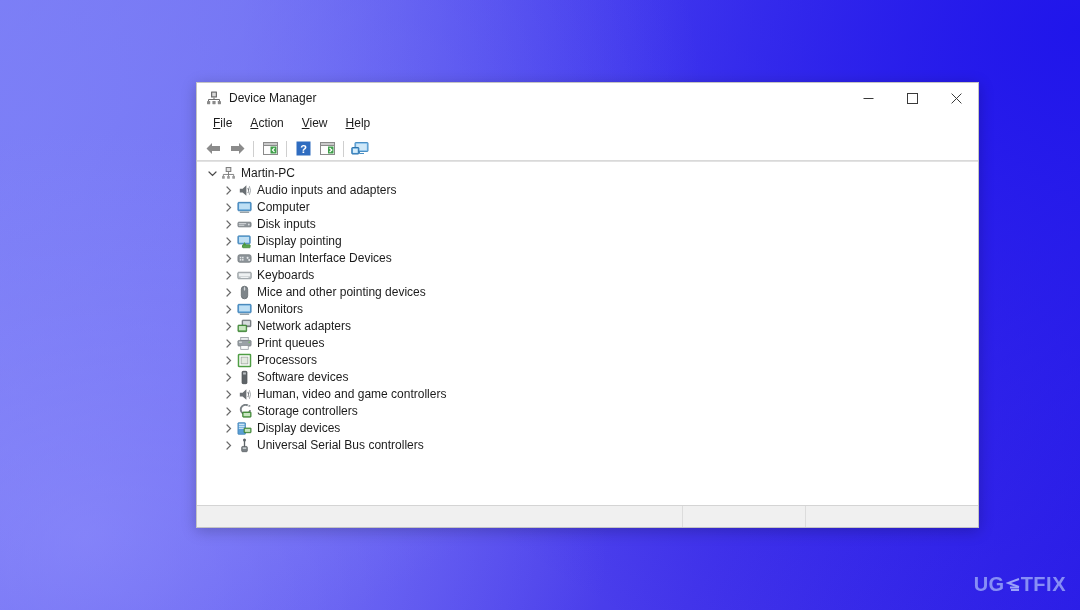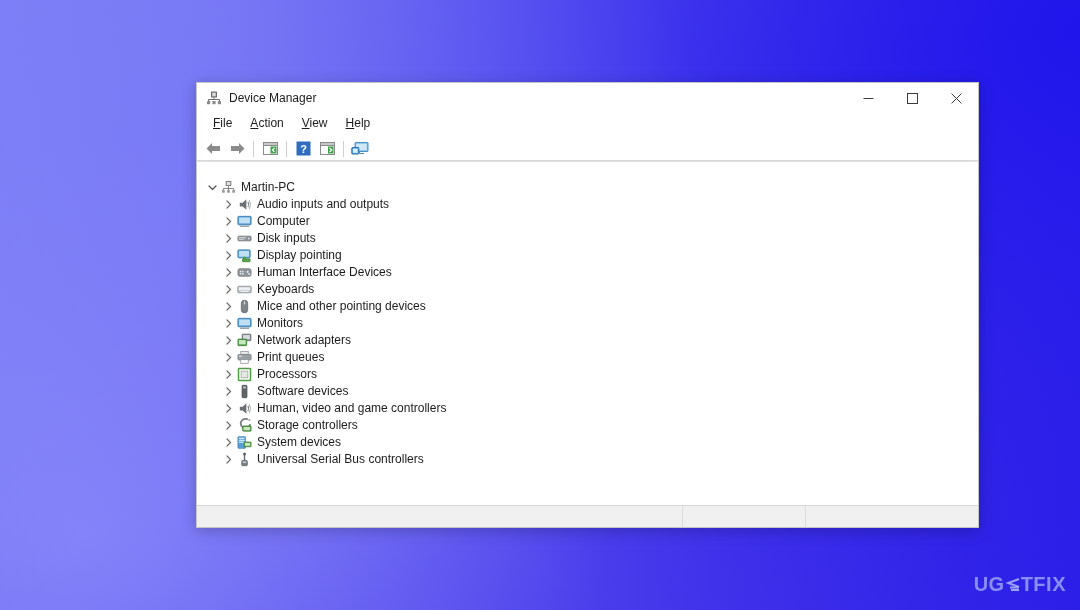--- a/index.html
+++ b/index.html
@@ -117,21 +117,21 @@
     margin: 0 4px;
     flex: 0 0 auto;
   }
 
   
   .tree-pane {
     flex: 1 1 auto;
     background: #ffffff;
     border-top: 1px solid #e2e2e2;
     overflow: hidden;
-    padding-top: 17px;
+    padding-top: 3px;
     position: relative;
   }
   .tree-row {
     height: 17px;
     display: flex; align-items: center;
     cursor: default;
     white-space: nowrap;
   }
   .tree-row .chev {
     width: 16px; height: 17px;
@@ -304,21 +304,21 @@
             <path d="M3 1 L6.5 4.5 L3 8" fill="none" stroke="#6a6a6a" stroke-width="1.2" stroke-linecap="round"></path>
           </svg>
         </span>
       <span class="ico">
         <svg width="15" height="15" viewBox="0 0 16 16" aria-hidden="true">
           <path d="M3 6 L6 6 L10 2.5 L10 13.5 L6 10 L3 10 Z" fill="#6b7074"></path>
           <path d="M11.6 5.2 Q13.4 8 11.6 10.8" stroke="#6b7074" stroke-width="1.1" fill="none"></path>
           <path d="M13.2 3.4 Q15.6 8 13.2 12.6" stroke="#9aa0a4" stroke-width="1" fill="none"></path>
         </svg>
       </span>
-      <span class="lbl">Audio inputs and outputs</span>
+      <span class="lbl">Audio inputs and adapters</span>
     </div>
 
     <div class="tree-row depth-1">
       <span class="chev">
           <svg width="9" height="9" viewBox="0 0 9 9" aria-hidden="true">
             <path d="M3 1 L6.5 4.5 L3 8" fill="none" stroke="#6a6a6a" stroke-width="1.2" stroke-linecap="round"></path>
           </svg>
         </span>
       <span class="ico">
         <svg width="15" height="15" viewBox="0 0 16 16" aria-hidden="true">
@@ -540,21 +540,21 @@
       <span class="ico">
         <svg width="15" height="15" viewBox="0 0 16 16" aria-hidden="true">
           <rect x="1" y="1.8" width="8" height="12.4" rx="0.7" fill="#5a9fd4" stroke="#3d7fb3" stroke-width="0.8"></rect>
           <rect x="2" y="2.9" width="6" height="1.3" fill="#d5eaf8"></rect>
           <rect x="2" y="5" width="6" height="1.3" fill="#d5eaf8"></rect>
           <rect x="2" y="7.1" width="6" height="1.3" fill="#d5eaf8"></rect>
           <rect x="7.5" y="7.5" width="7.5" height="5" rx="0.6" fill="#4f9e44" stroke="#3a7a31" stroke-width="0.8"></rect>
           <rect x="8.4" y="8.4" width="5.7" height="3.2" fill="#c9e6c2"></rect>
         </svg>
       </span>
-      <span class="lbl">System devices</span>
+      <span class="lbl">Display devices</span>
     </div>
 
     <div class="tree-row depth-1">
       <span class="chev">
           <svg width="9" height="9" viewBox="0 0 9 9" aria-hidden="true">
             <path d="M3 1 L6.5 4.5 L3 8" fill="none" stroke="#6a6a6a" stroke-width="1.2" stroke-linecap="round"></path>
           </svg>
         </span>
       <span class="ico">
         <svg width="15" height="15" viewBox="0 0 16 16" aria-hidden="true">

